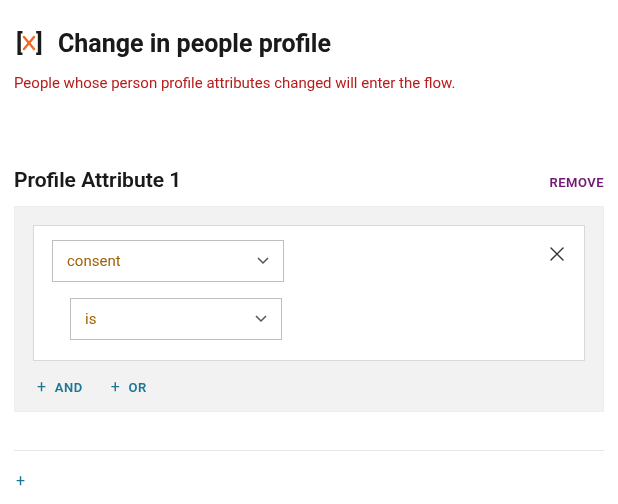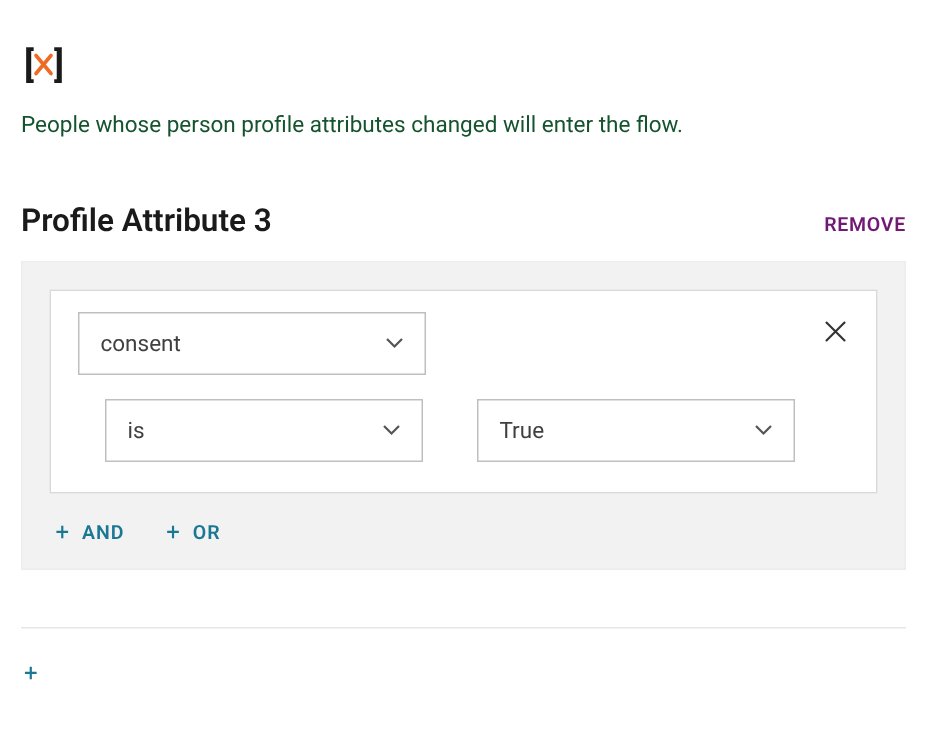--- a/index.html
+++ b/index.html
@@ -22,22 +22,22 @@
       align-items: center;
       justify-content: center;
     }
     .header-title {
       font-size: 25px;
       font-weight: 700;
       color: #1a1a1a;
     }
     .description {
       font-size: 15px;
-      color: #14532d;
-      margin-bottom: 44px;
+      color: #b91c1c;
+      margin-bottom: 76px;
     }
     .section-head {
       display: flex;
       justify-content: space-between;
       align-items: baseline;
       margin-bottom: 14px;
     }
     .section-title {
       font-size: 21px;
       font-weight: 600;
@@ -72,33 +72,34 @@
     }
     .select-box {
       display: flex;
       align-items: center;
       justify-content: space-between;
       border: 1px solid #bfbfbf;
       background: #fff;
       height: 42px;
       padding: 0 14px;
       font-size: 15px;
-      color: #404040;
+      color: #a16207;
       cursor: pointer;
     }
     .select-box .chev {
       color: #555;
       display: inline-flex;
     }
     .row1 { margin-bottom: 16px; }
     .row1 .select-box { width: 232px; }
     .row2 {
       display: flex;
-      gap: 36px;
+      gap: 18px;
       padding-left: 18px;
+      flex-direction: column;
     }
     .row2 .select-box { width: 212px; }
     .logic-row {
       display: flex;
       gap: 28px;
       margin-top: 18px;
       padding-left: 4px;
     }
     .logic-btn {
       display: flex;
@@ -140,26 +141,27 @@
   <span class="header-icon">
     <svg width="30" height="30" viewBox="0 0 30 30">
       <text x="2" y="23" font-size="24" font-weight="700" fill="#1a1a1a">[</text>
       <g stroke="#ef6b23" stroke-width="2.4" stroke-linecap="round">
         <line x1="10" y1="9" x2="20" y2="21"></line>
         <line x1="20" y1="9" x2="10" y2="21"></line>
       </g>
       <text x="22" y="23" font-size="24" font-weight="700" fill="#1a1a1a">]</text>
     </svg>
   </span>
+  <h1 class="header-title">Change in people profile</h1>
 </div>
 
 <p class="description">People whose person profile attributes changed will enter the flow.</p>
 
 <div class="section-head">
-  <div class="section-title">Profile Attribute 3</div>
+  <div class="section-title">Profile Attribute 1</div>
   <div class="remove-link">REMOVE</div>
 </div>
 
 <div class="attr-block">
   <div class="condition-card">
     <span class="close-x">
       <svg width="14" height="14" viewBox="0 0 14 14">
         <g stroke="#333" stroke-width="1.4" stroke-linecap="round">
           <line x1="1" y1="1" x2="13" y2="13"></line>
           <line x1="13" y1="1" x2="1" y2="13"></line>
@@ -180,28 +182,20 @@
 
     <div class="row2">
       <div class="select-box">
         <span>is</span>
         <span class="chev">
           <svg width="12" height="8" viewBox="0 0 12 8">
               <path d="M1 1l5 5 5-5" fill="none" stroke="#555" stroke-width="1.5"></path>
             </svg>
         </span>
       </div>
-      <div class="select-box">
-        <span>True</span>
-        <span class="chev">
-          <svg width="12" height="8" viewBox="0 0 12 8">
-              <path d="M1 1l5 5 5-5" fill="none" stroke="#555" stroke-width="1.5"></path>
-            </svg>
-        </span>
-      </div>
     </div>
   </div>
 
   <div class="logic-row">
     <div class="logic-btn">
       <span class="plus">+</span>
       <span>AND</span>
     </div>
     <div class="logic-btn">
       <span class="plus">+</span>

